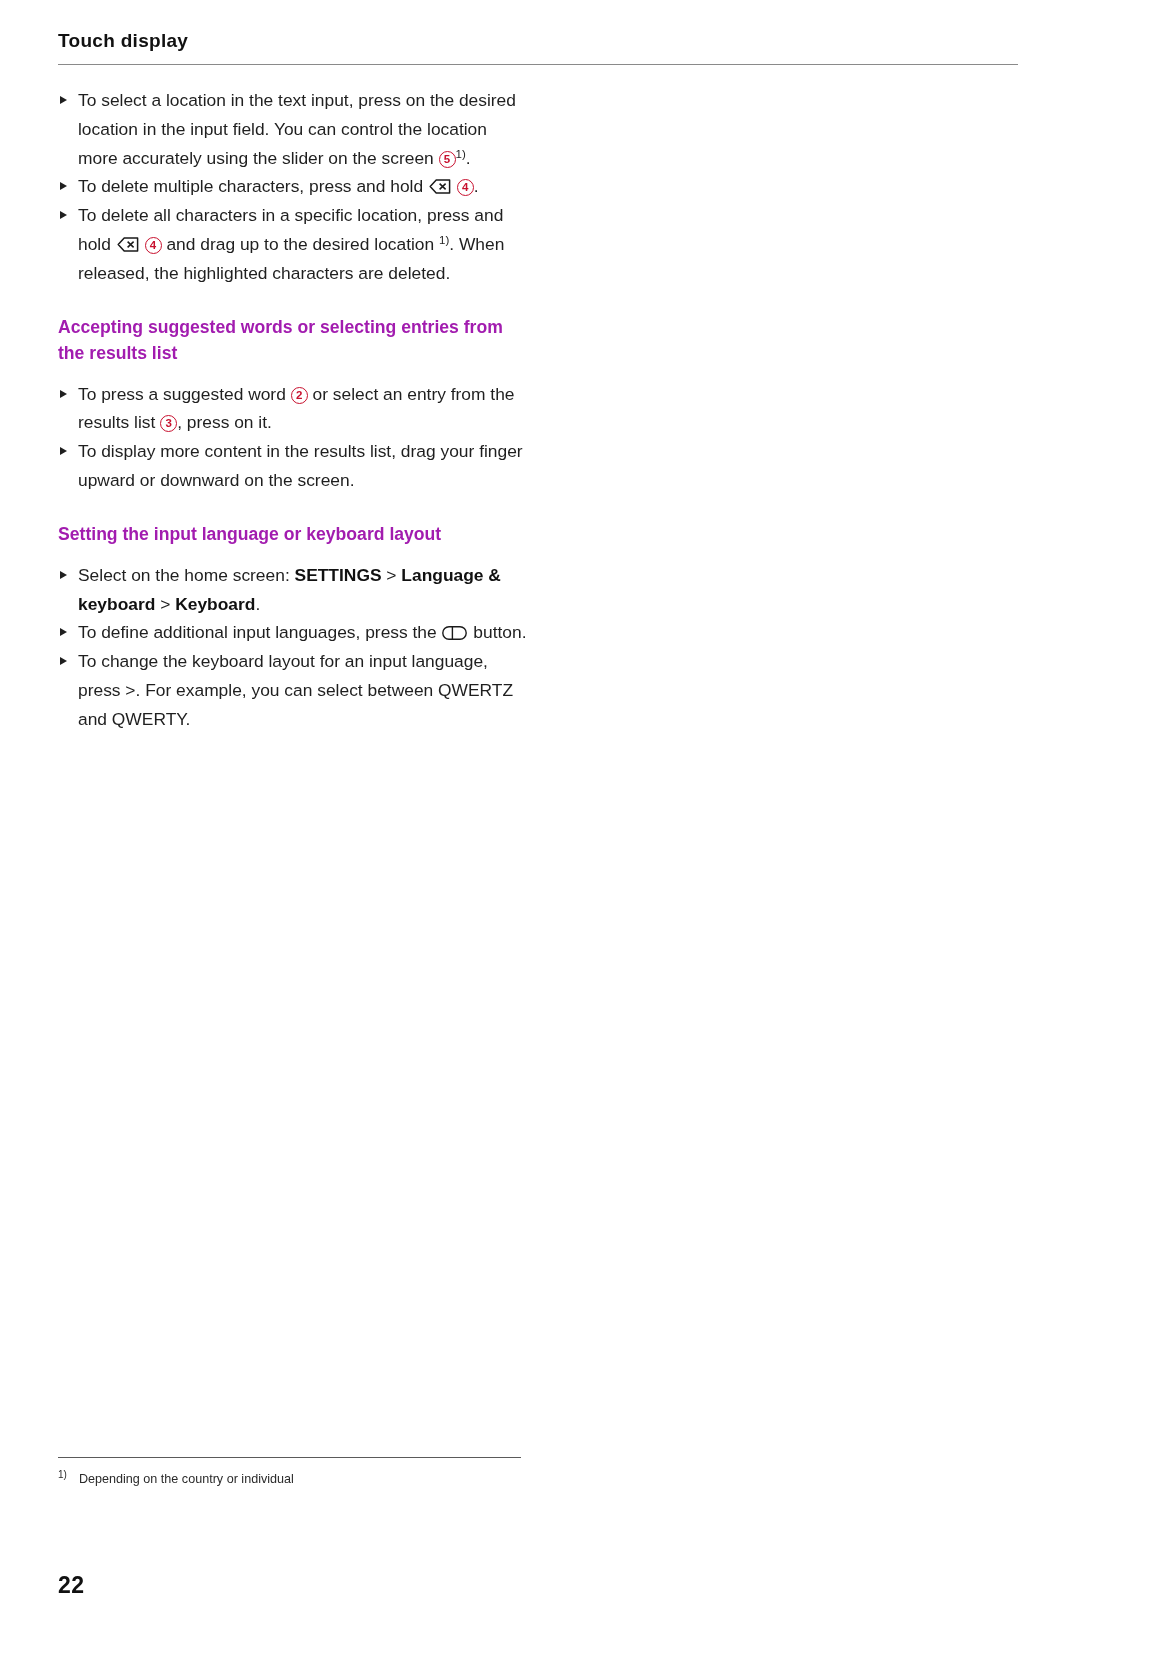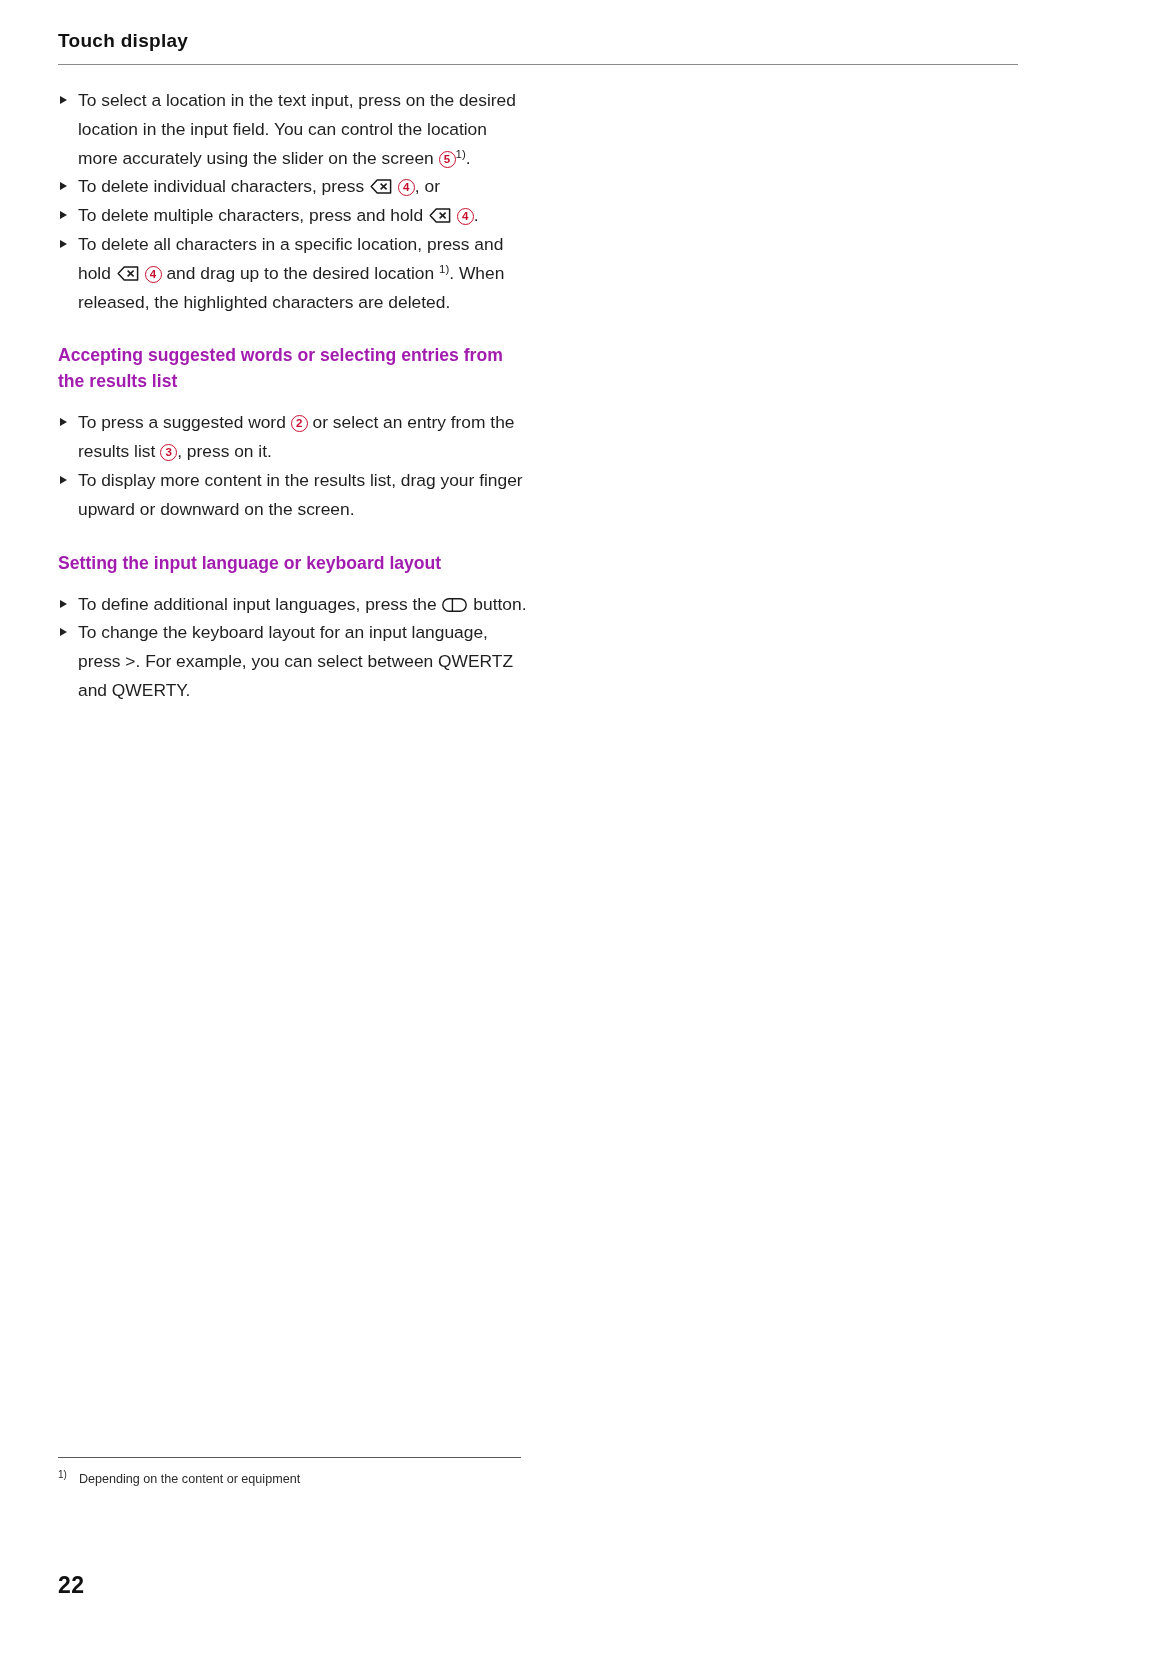--- a/index.html
+++ b/index.html
@@ -177,24 +177,20 @@
 
   <div class="running-head">
     <div class="title">Touch display</div>
   </div>
   <div class="head-rule"></div>
 
   <div class="column">
 
     <ul class="bullets" id="list1">
         <li><span class="tri"></span><span>To select a location in the text input, press on the desired location in the input field. You can control the location more accurately using the slider on the screen </span><span class="cnum">5</span><span class="fnref">1)</span><span>.</span></li>
-        <li><span class="tri"></span><span>To delete individual characters, press </span><span class="bksp"><svg width="22" height="15" viewBox="0 0 22 15">
-              <path d="M7.2 1 H20.6 V14 H7.2 L1.2 7.5 Z" fill="none" stroke="#1a1a1a" stroke-width="1.5" stroke-linejoin="round"></path>
-              <path d="M10.6 4.6 L16.6 10.4 M16.6 4.6 L10.6 10.4" stroke="#1a1a1a" stroke-width="1.5"></path>
-            </svg></span><span> </span><span class="cnum">4</span><span>, or</span></li>
         <li><span class="tri"></span><span>To delete multiple characters, press and hold </span><span class="bksp"><svg width="22" height="15" viewBox="0 0 22 15">
               <path d="M7.2 1 H20.6 V14 H7.2 L1.2 7.5 Z" fill="none" stroke="#1a1a1a" stroke-width="1.5" stroke-linejoin="round"></path>
               <path d="M10.6 4.6 L16.6 10.4 M16.6 4.6 L10.6 10.4" stroke="#1a1a1a" stroke-width="1.5"></path>
             </svg></span><span> </span><span class="cnum">4</span><span>.</span></li>
         <li><span class="tri"></span><span>To delete all characters in a specific location, press and hold </span><span class="bksp"><svg width="22" height="15" viewBox="0 0 22 15">
               <path d="M7.2 1 H20.6 V14 H7.2 L1.2 7.5 Z" fill="none" stroke="#1a1a1a" stroke-width="1.5" stroke-linejoin="round"></path>
               <path d="M10.6 4.6 L16.6 10.4 M16.6 4.6 L10.6 10.4" stroke="#1a1a1a" stroke-width="1.5"></path>
             </svg></span><span> </span><span class="cnum">4</span><span> and drag up to the desired location </span><span class="fnref">1)</span><span>. When released, the highlighted characters are deleted.</span></li>
       </ul>
 
@@ -205,28 +201,29 @@
     <ul class="bullets" id="list2">
         <li><span class="tri"></span><span>To press a suggested word </span><span class="cnum">2</span><span> or select an entry from the results list </span><span class="cnum">3</span><span>, press on it.</span></li>
         <li><span class="tri"></span><span>To display more content in the results list, drag your finger upward or downward on the screen.</span></li>
       </ul>
 
     <div class="gap-before-head"></div>
     <h2 class="section-head">Setting the input language or keyboard layout</h2>
     <div class="gap-after-head"></div>
 
     <ul class="bullets" id="list3">
+        <li><span class="tri"></span><span>Select on the home screen: </span><b>SETTINGS</b><span> &gt; </span><b>Language &amp; keyboard</b><span> &gt; </span><b>Keyboard</b><span>.</span></li>
         <li><span class="tri"></span><span>To define additional input languages, press the </span><span class="ovalbtn"><svg width="25" height="14" viewBox="0 0 25 14">
               <rect x="0.8" y="0.8" width="23.4" height="12.4" rx="6.2" ry="6.2" fill="none" stroke="#1a1a1a" stroke-width="1.4"></rect>
               <line x1="10.4" y1="0.9" x2="10.4" y2="13.1" stroke="#1a1a1a" stroke-width="1.4"></line>
             </svg></span><span> button.</span></li>
         <li><span class="tri"></span><span>To change the keyboard layout for an input language, press &gt;. For example, you can select between QWERTZ and QWERTY.</span></li>
       </ul>
   </div>
 
   <div class="footnote-rule"></div>
   <div class="footnote">
-    <span class="fnmark">1)</span><span>Depending on the content or equipment</span>
+    <span class="fnmark">1)</span><span>Depending on the country or individual</span>
   </div>
 
   <div class="folio">22</div>
 
 </div>
 
 </body></html>

